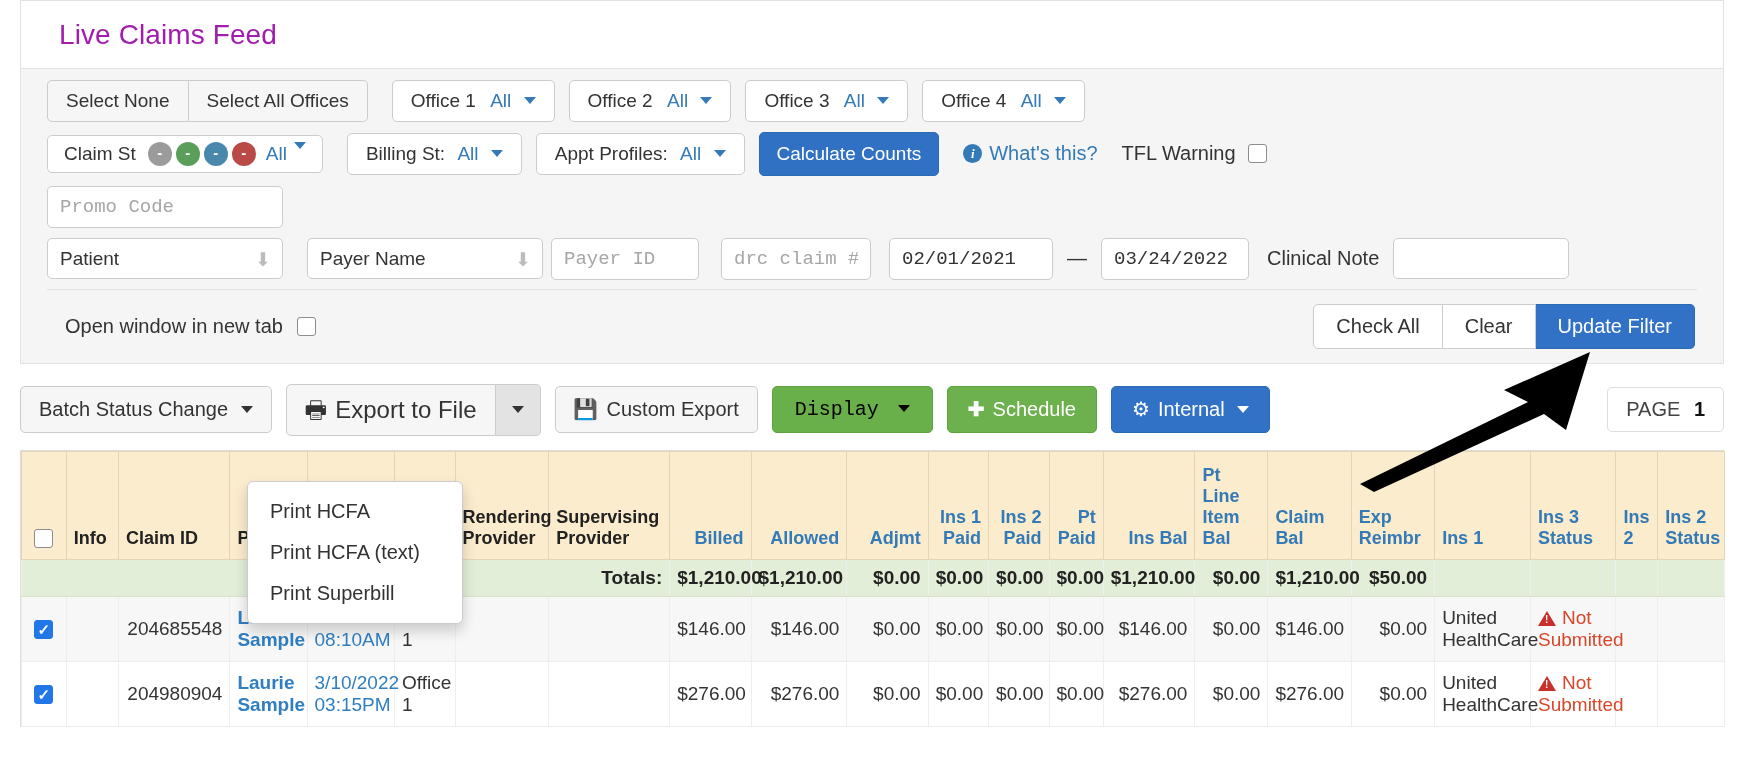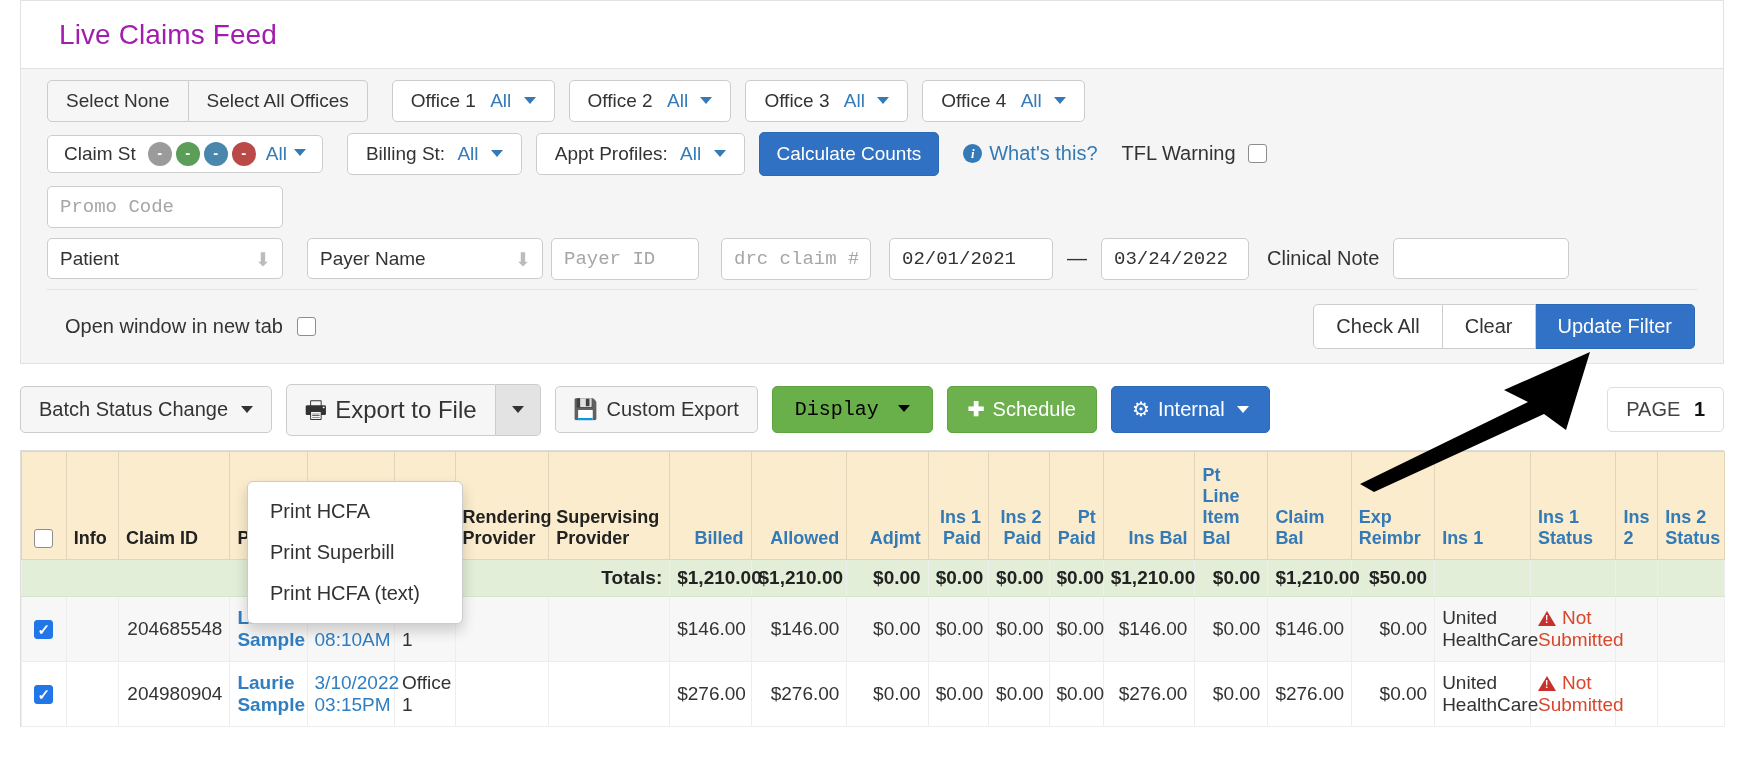--- a/index.html
+++ b/index.html
@@ -215,21 +215,21 @@
       </button>
       <div class="gap8"></div>
       <button class="btn">
         <span>Office 4</span>
         <span class="blue" style="margin-left:9px">All</span>
         <i class="caret blue"></i>
       </button>
     </div>
 
     <div class="frow">
-      <button class="btn" style="display:flex;align-items:center;padding:6px 16px">
+      <button class="btn" style="display:flex;align-items:flex-start;padding:6px 16px">
         <span style="margin-right:12px">Claim St</span>
         <span class="dot" style="background:#9b9b9b">
             <span>-</span>
           </span>
         <span class="dot" style="background:#5a9e5a">
             <span>-</span>
           </span>
         <span class="dot" style="background:#4a87ad">
             <span>-</span>
           </span>
@@ -388,21 +388,21 @@
           <th class="c">Allowed</th>
           <th class="c">Adjmt</th>
           <th class="c">Ins 1 Paid</th>
           <th class="c">Ins 2 Paid</th>
           <th class="c">Pt Paid</th>
           <th class="c">Ins Bal</th>
           <th>Pt Line Item Bal</th>
           <th>Claim Bal</th>
           <th>Exp Reimbr</th>
           <th>Ins 1</th>
-          <th>Ins 1 Status</th>
+          <th>Ins 3 Status</th>
           <th>Ins 2</th>
           <th>Ins 2 Status</th>
         </tr>
       </thead>
       <tbody>
         <tr class="totals">
           <td colspan="8" style="text-align:right">Totals:</td>
           <td class="num">$1,210.00</td>
           <td class="num">$1,210.00</td>
           <td class="num">$0.00</td>
@@ -487,21 +487,21 @@
           </td>
           <td></td>
           <td></td>
         </tr>
       </tbody>
     </table>
   </div>
 
   <div class="dropdown-menu">
     <div class="mi">Print HCFA</div>
+    <div class="mi">Print HCFA (text)</div>
     <div class="mi">Print Superbill</div>
-    <div class="mi">Print HCFA (text)</div>
   </div>
 
   <svg class="arrow" width="240" height="140" viewBox="0 0 240 140">
     <polygon points="238,0 152,38 176,50 8,132 22,140 192,62 214,78" fill="#000000"></polygon>
   </svg>
 
 </div>
 
 </body></html>

